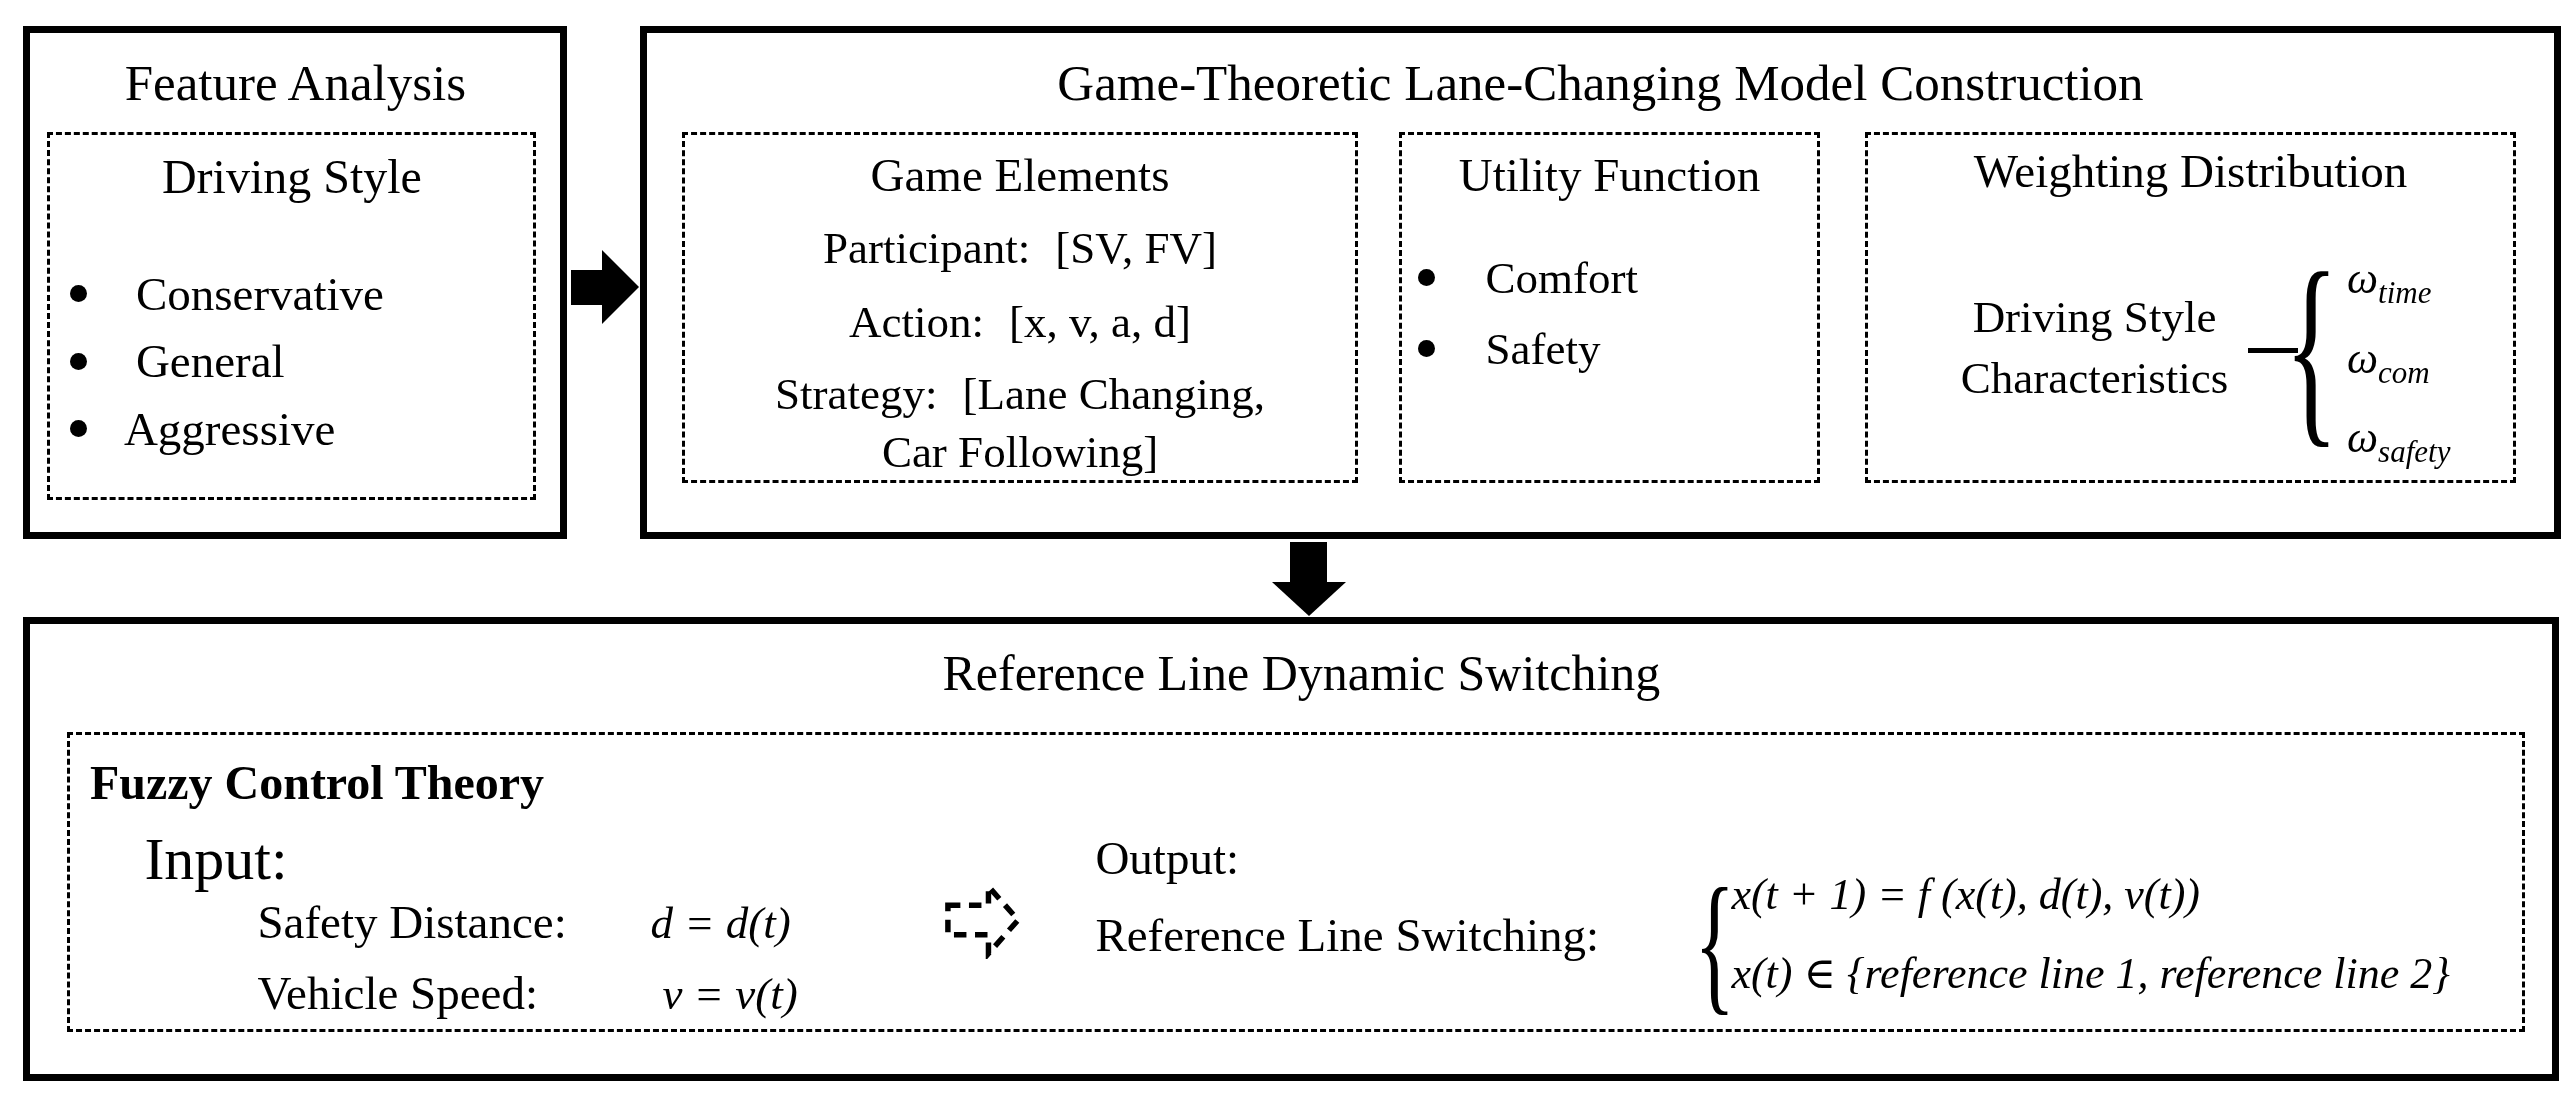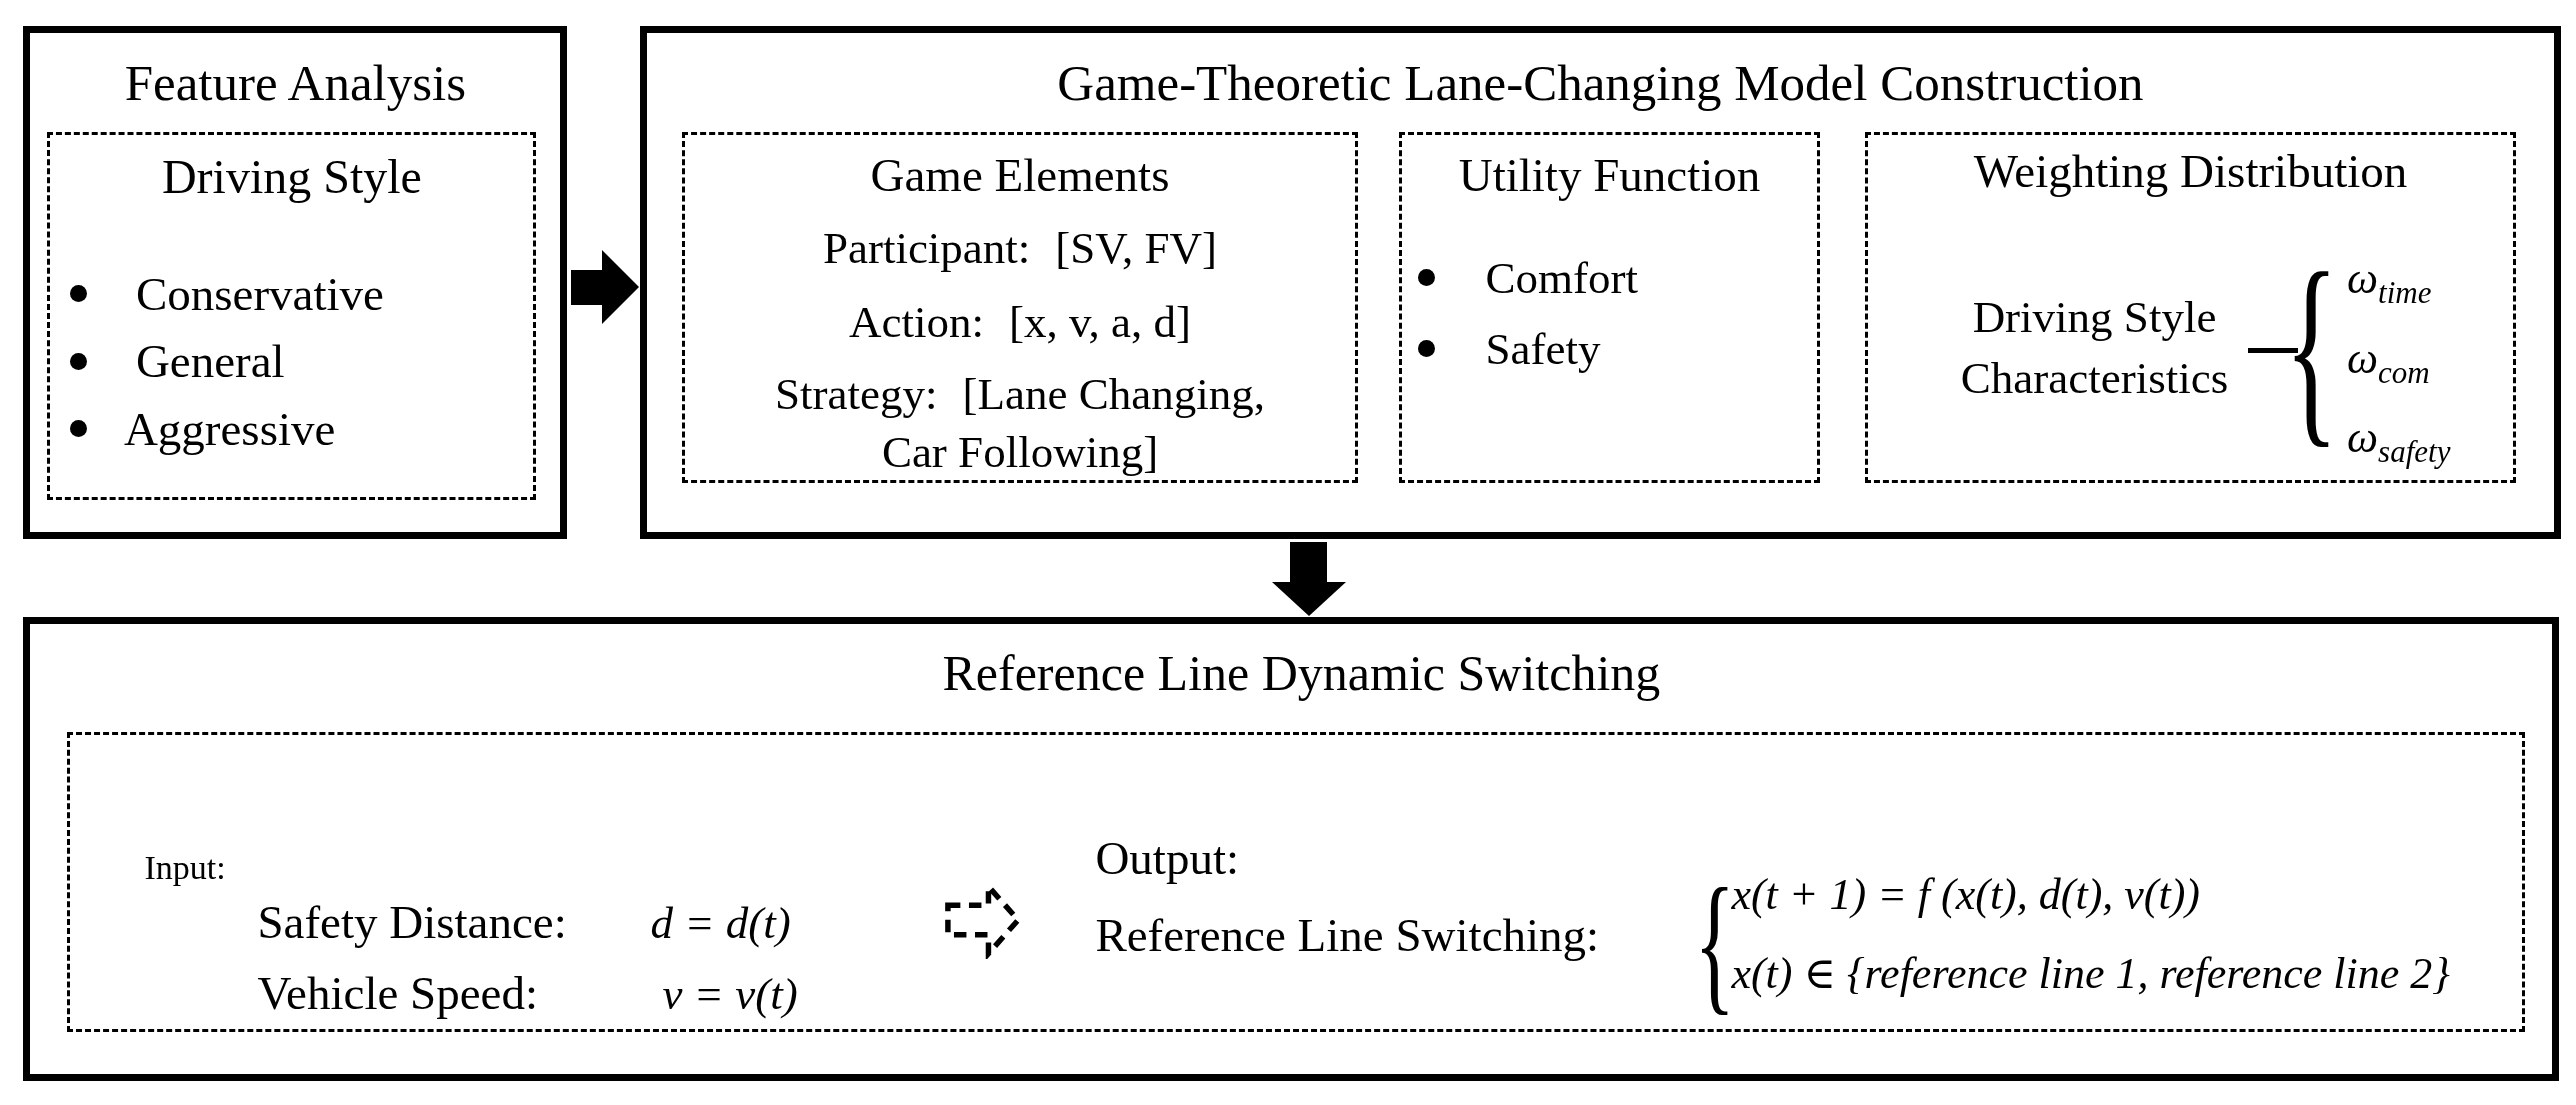--- a/index.html
+++ b/index.html
@@ -99,22 +99,23 @@
   </div>
 </div>
 
 <div class="abs" style="left:1290px;top:542px;width:37px;height:41px;background:#000;"></div>
 <div class="abs" style="left:1272px;top:582px;width:0;height:0;border-top:34px solid #000;border-left:37px solid transparent;border-right:37px solid transparent;"></div>
 
 <div class="box" style="left:23.4px;top:617px;width:2536px;height:464px;">
   <div class="bt" style="top:20px;font-size:50px;margin-left:20px;">Reference Line Dynamic Switching</div>
 
   <div class="dashed" style="left:37px;top:108px;width:2458px;height:300px;">
+    <div class="abs" style="left:19.5px;top:20px;font-size:48px;font-weight:bold;white-space:nowrap;">Fuzzy Control Theory</div>
 
-    <div class="abs" style="left:74px;top:114px;font-size:34px;">Input:</div>
+    <div class="abs" style="left:74px;top:90px;font-size:60px;">Input:</div>
 
     <div class="abs" style="left:187px;top:160px;font-size:47px;white-space:nowrap;">
       <span style="display:inline-block;width:393px;">Safety Distance:</span><span class="math" style="font-size:45px;">d = d(t)</span>
     </div>
     <div class="abs" style="left:187px;top:231px;font-size:47px;white-space:nowrap;">
       <span style="display:inline-block;width:405px;">Vehicle Speed:</span><span class="math" style="font-size:45px;">v = v(t)</span>
     </div>
 
     <svg class="abs" style="left:874px;top:146px;" width="78" height="78" viewBox="0 0 100 100">
       <path d="M5 31 H57 V7 L95 50 L57 93 V69 H5 Z" fill="none" stroke="#000" stroke-width="7" stroke-dasharray="16 11"></path>

